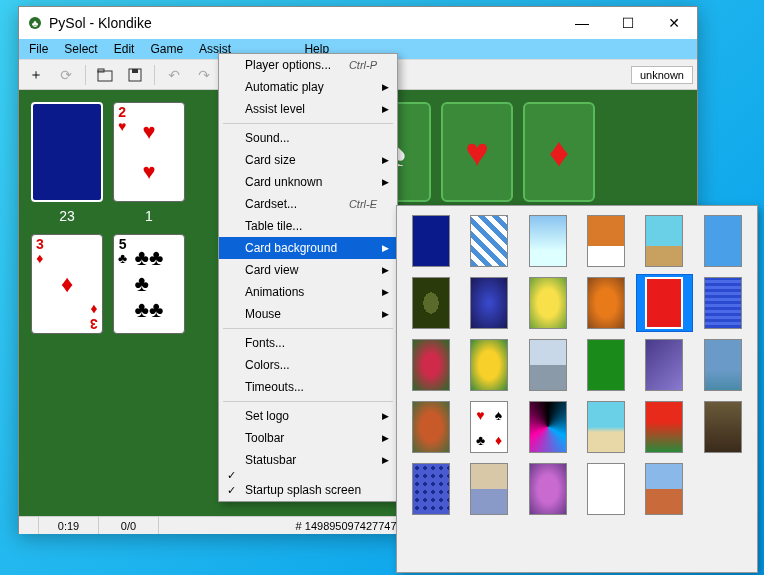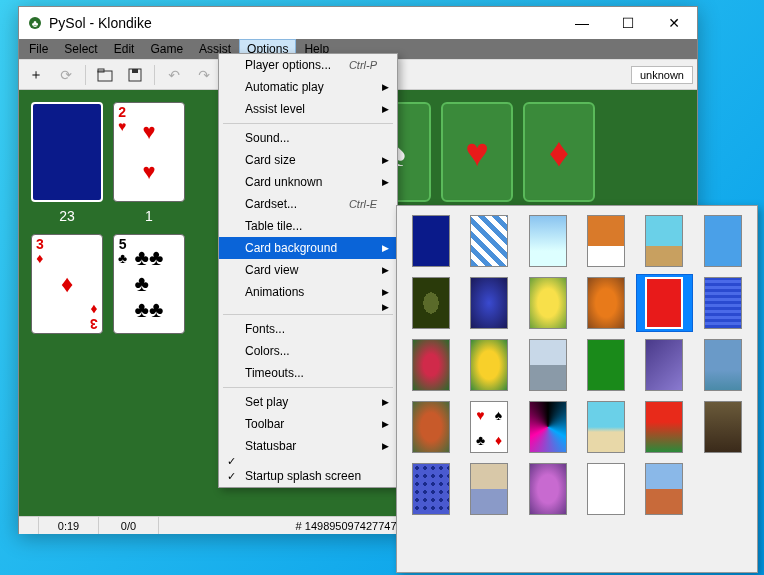--- a/index.html
+++ b/index.html
@@ -31,22 +31,22 @@
   }
   .titlebar .icon { width: 16px; height: 16px; margin-right: 6px; }
   .titlebar .title { flex: 1; font-size: 14px; }
   .titlebar .winbtn {
     width: 46px; height: 30px; display: flex; align-items: center; justify-content: center;
     font-size: 14px; font-family: Arial;
   }
   .menubar {
     height: 21px;
     display: flex;
-    align-items: flex-end;
-    background: #737373;
+    align-items: flex-start;
+    background: #7dd3fc;
     border-bottom: 1px solid #ddd;
     padding-left: 2px;
   }
   .menubar .menu {
     padding: 3px 8px;
     font-size: 12px;
   }
   .menubar .menu.open {
     background: #cce4f7;
     border: 1px solid #8ab8e0;
@@ -346,35 +346,36 @@
     </div>
     <div class="mitem">
       <span class="label">Card view</span>
       <span class="arrow">▶</span>
     </div>
     <div class="mitem">
       <span class="label">Animations</span>
       <span class="arrow">▶</span>
     </div>
     <div class="mitem">
+      <span class="label">Mouse</span>
       <span class="arrow">▶</span>
     </div>
     <div class="msep"></div>
     <div class="mitem">
       <span class="label">Fonts...</span>
     </div>
     <div class="mitem">
       <span class="label">Colors...</span>
     </div>
     <div class="mitem">
       <span class="label">Timeouts...</span>
     </div>
     <div class="msep"></div>
     <div class="mitem">
-      <span class="label">Set play</span>
+      <span class="label">Set logo</span>
       <span class="arrow">▶</span>
     </div>
     <div class="mitem">
       <span class="label">Toolbar</span>
       <span class="arrow">▶</span>
     </div>
     <div class="mitem">
       <span class="label">Statusbar</span>
       <span class="arrow">▶</span>
     </div>

